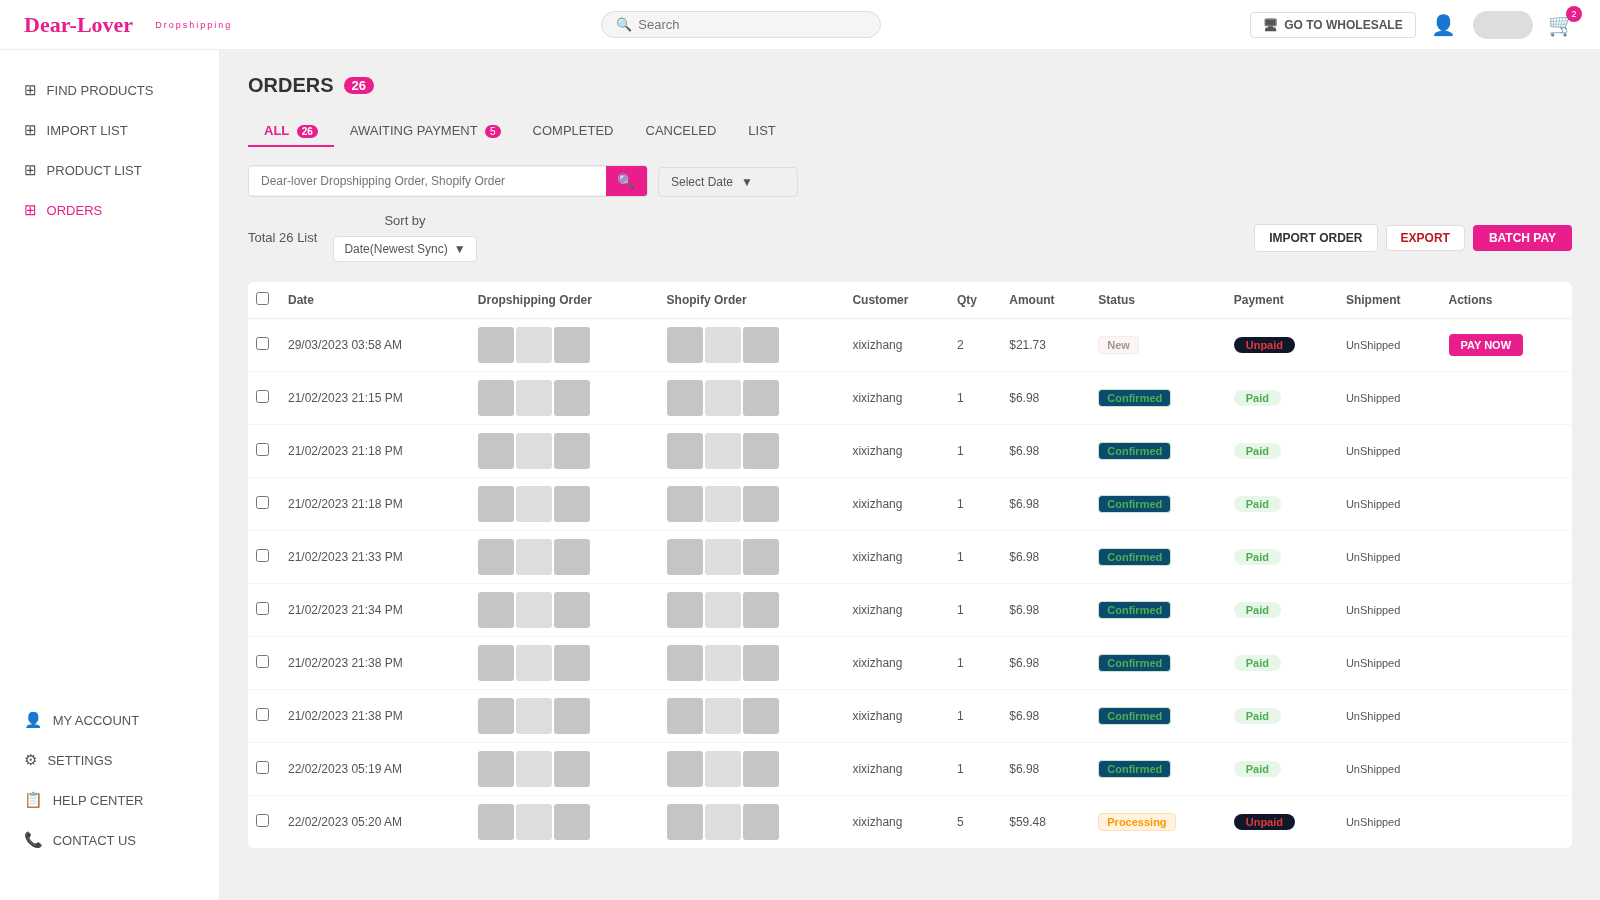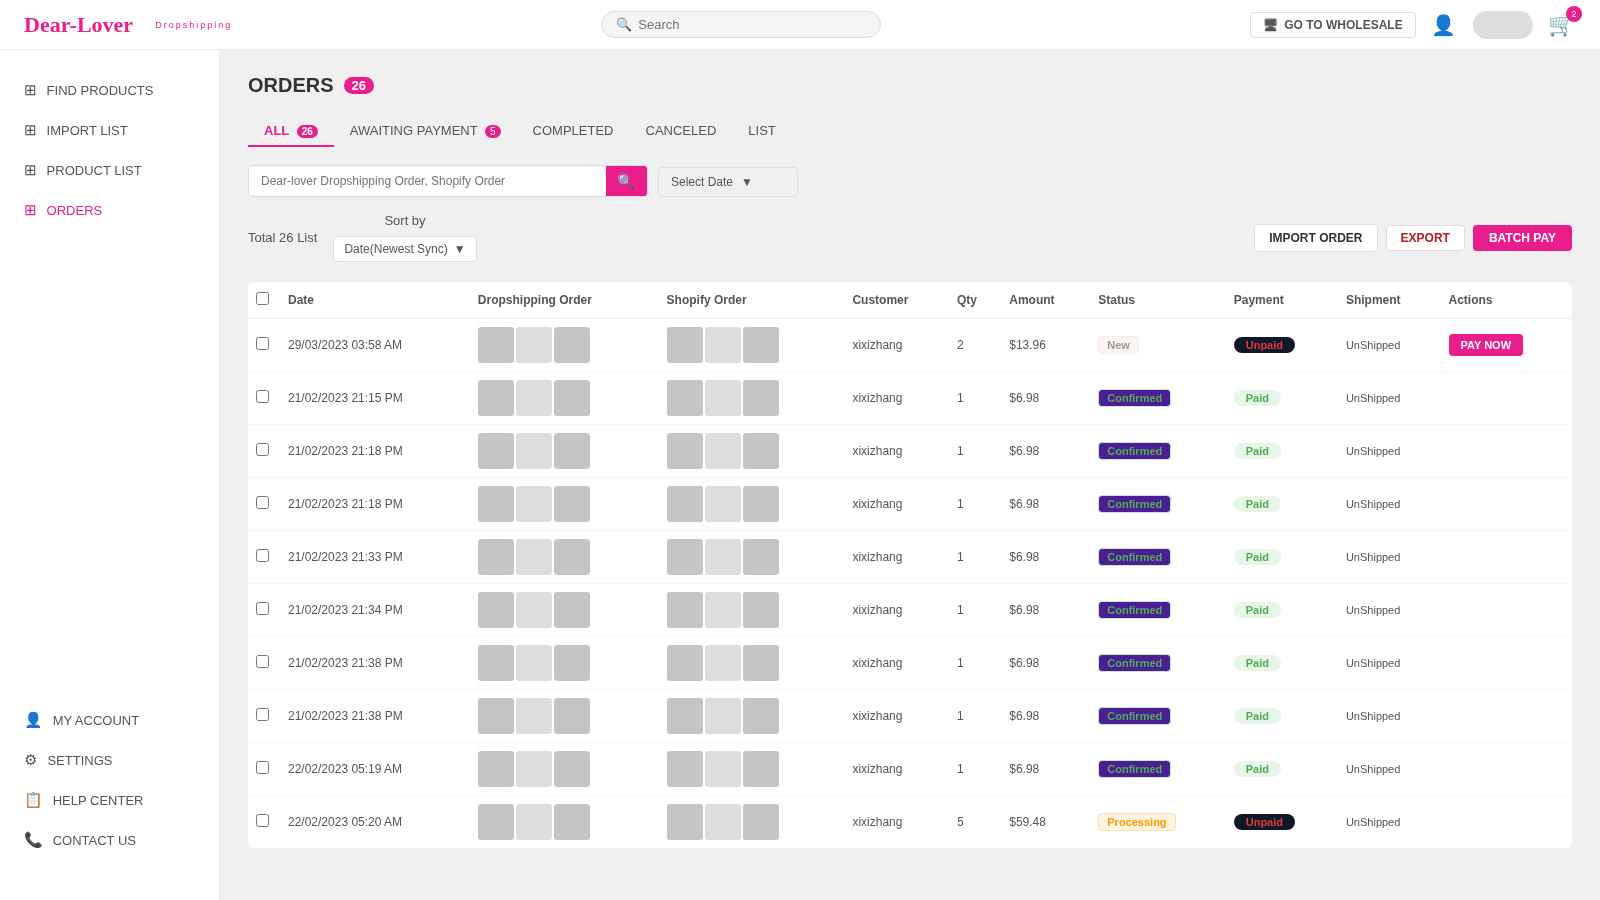--- a/index.html
+++ b/index.html
@@ -187,21 +187,21 @@
       width: 36px; height: 36px; background: #ddd; border-radius: 3px;
       display: inline-block;
     }
     .thumb-placeholder.dark { background: #c5c5c5; }
 
     .status-badge {
       display: inline-block; border-radius: 4px; padding: 2px 8px;
       font-size: 11px; font-weight: bold;
     }
     .status-new { background: #fff3f3; color: #999; border: 1px solid #eee; }
-    .status-confirmed { background: #4c1d95; color: #4caf50; border: 1px solid #c8e6c9; }
+    .status-confirmed { background: #0c4a6e; color: #4caf50; border: 1px solid #c8e6c9; }
     .status-processing { background: #fff3e0; color: #ff9800; border: 1px solid #ffe0b2; }
 
     .payment-badge {
       display: inline-block; border-radius: 12px; padding: 2px 12px;
       font-size: 11px; font-weight: bold;
     }
     .payment-unpaid { background: #0f172a; color: #e53935; }
     .payment-paid { background: #e8f5e9; color: #4caf50; }
 
     .ship-text { font-size: 11px; color: #555; }
@@ -369,21 +369,21 @@
     </td>
     <td>
       <div class="product-thumb">
         <span class="thumb-placeholder dark"></span>
         <span class="thumb-placeholder"></span>
         <span class="thumb-placeholder dark"></span>
       </div>
     </td>
     <td>xixizhang</td>
     <td>2</td>
-    <td>$13.96</td>
+    <td>$21.73</td>
     <td>
       <span class="status-badge status-new">New</span>
     </td>
     <td>
       <span class="payment-badge payment-unpaid">Unpaid</span>
     </td>
     <td>
       <span class="ship-text">UnShipped</span>
     </td>
     <td>

